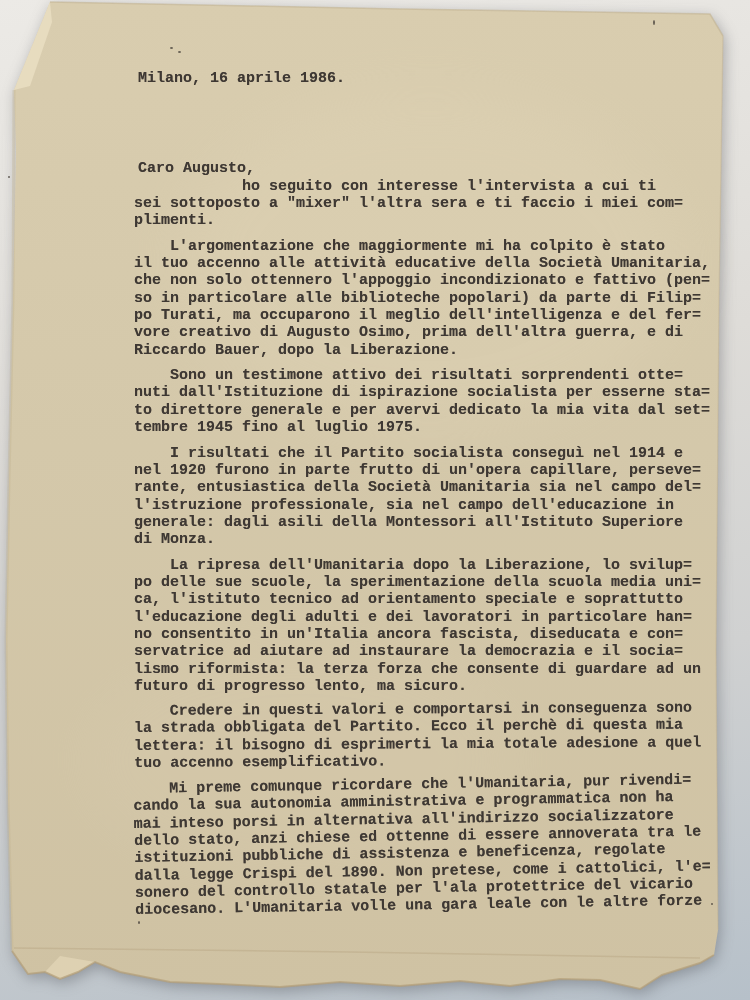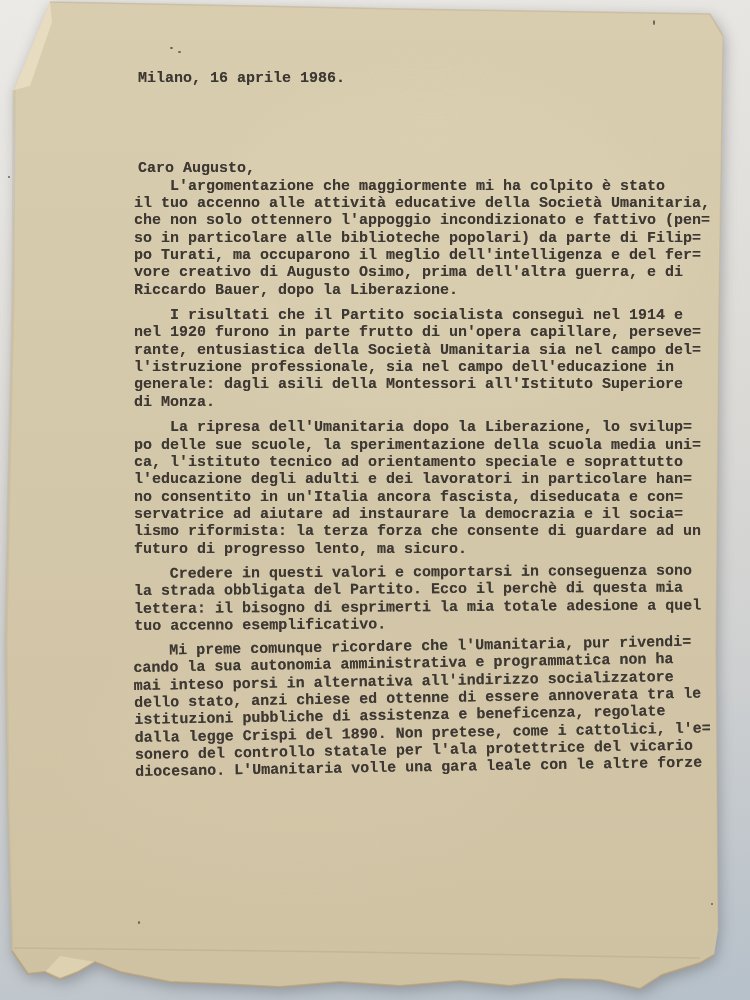--- a/index.html
+++ b/index.html
@@ -66,27 +66,34 @@
     <polyline points="14,90 13,300 9,480 6,640 8,800 12,951" fill="none" stroke="#bfb190" stroke-width="3" opacity="0.35"></polyline>
 
     <polyline points="714,955 700,963 662,975 640,989 600,980 560,979 510,986 460,981 400,986 340,982 280,987 220,984 170,982 120,972 95,962 78,972 60,979 45,972 28,974 12,951" fill="none" stroke="#b49e77" stroke-width="2" opacity="0.7"></polyline>
 
     <polyline points="14,948 350,952 700,958" fill="none" stroke="#a8946f" stroke-width="1.5" opacity="0.28"></polyline>
   </svg>
 
   <div class="text-layer">
     <div class="line dateline">Milano, 16 aprile 1986.</div>
     <div class="line salutation">Caro Augusto,</div>
+    <div class="para p1">            ho seguito con interesse l'intervista a cui ti
+sei sottoposto a "mixer" l'altra sera e ti faccio i miei com=
+plimenti.</div>
     <div class="para p2">    L'argomentazione che maggiormente mi ha colpito è stato
 il tuo accenno alle attività educative della Società Umanitaria,
 che non solo ottennero l'appoggio incondizionato e fattivo (pen=
 so in particolare alle biblioteche popolari) da parte di Filip=
 po Turati, ma occuparono il meglio dell'intelligenza e del fer=
 vore creativo di Augusto Osimo, prima dell'altra guerra, e di
 Riccardo Bauer, dopo la Liberazione.</div>
+    <div class="para p3">    Sono un testimone attivo dei risultati sorprendenti otte=
+nuti dall'Istituzione di ispirazione socialista per esserne sta=
+to direttore generale e per avervi dedicato la mia vita dal set=
+tembre 1945 fino al luglio 1975.</div>
     <div class="para p4">    I risultati che il Partito socialista conseguì nel 1914 e
 nel 1920 furono in parte frutto di un'opera capillare, perseve=
 rante, entusiastica della Società Umanitaria sia nel campo del=
 l'istruzione professionale, sia nel campo dell'educazione in
 generale: dagli asili della Montessori all'Istituto Superiore
 di Monza.</div>
     <div class="para p5">    La ripresa dell'Umanitaria dopo la Liberazione, lo svilup=
 po delle sue scuole, la sperimentazione della scuola media uni=
 ca, l'istituto tecnico ad orientamento speciale e soprattutto
 l'educazione degli adulti e dei lavoratori in particolare han=

